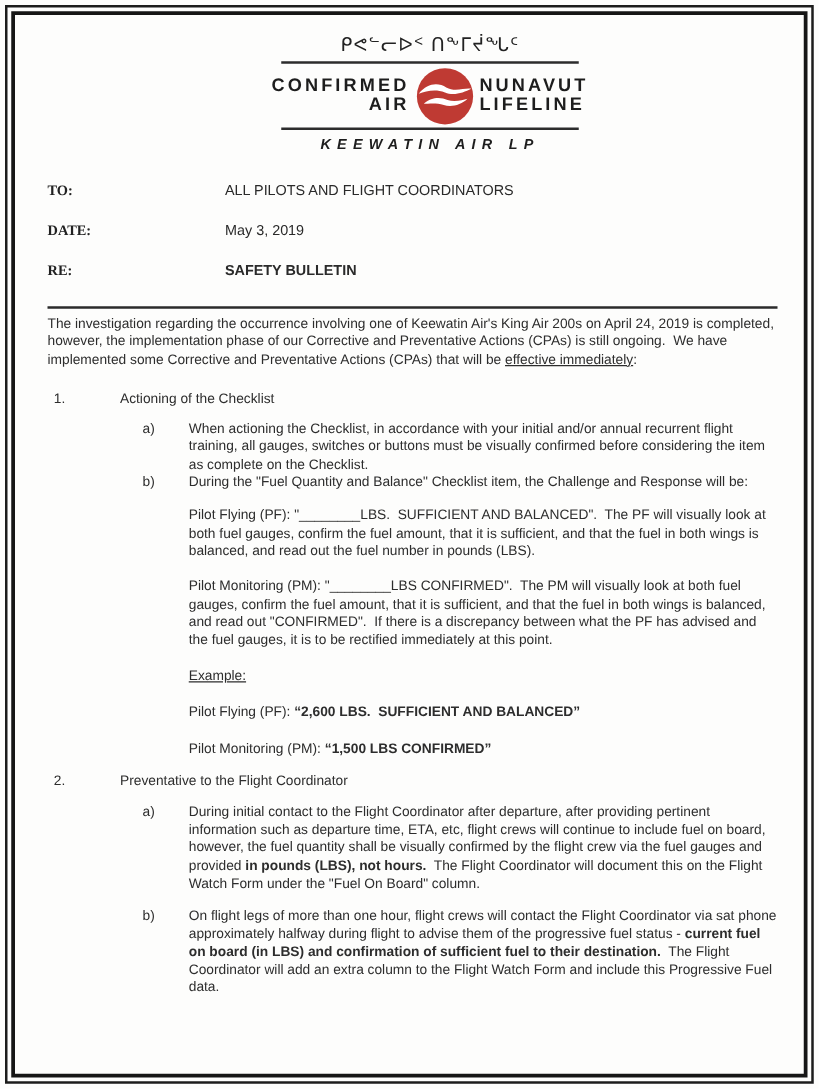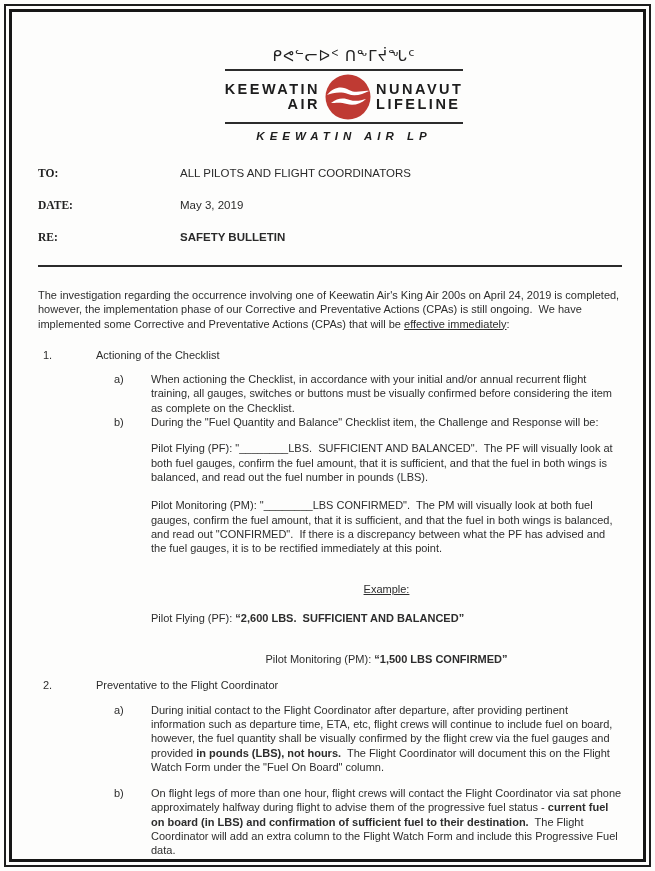--- a/index.html
+++ b/index.html
@@ -9,21 +9,21 @@
     background:#fdfdfc;
     font-family:"Liberation Sans","DejaVu Sans",sans-serif;
     color:#2d2d2d;
     overflow:hidden;
   }
   .frame-outer{position:absolute;left:4px;top:4px;right:4px;bottom:4px;border:2px solid #1c1c1c;pointer-events:none;}
   .frame-inner{position:absolute;left:9px;top:9px;right:9px;bottom:9px;border:3px solid #161616;pointer-events:none;}
   .content{position:absolute;left:13px;top:13px;right:13px;bottom:13px;padding:10px 20px 0 25px;}
 
   
-  .letterhead{width:238px;margin:24px auto 0 auto;transform:translateX(14px);text-align:center;}
+  .letterhead{width:238px;margin:4px auto 0 auto;transform:translateX(14px);text-align:center;}
   .syllabics{font-size:15px;letter-spacing:1px;color:#222;padding-bottom:4px;white-space:nowrap;}
   .lh-rule{border:0;border-top:2px solid #2c2c2c;margin:0;}
   .logo-row{display:flex;align-items:center;justify-content:center;gap:5px;padding:3px 0 2px 0;}
   .logo-word{font-weight:700;font-size:14.5px;letter-spacing:2.5px;line-height:15px;color:#1d1d1d;white-space:nowrap;}
   .logo-left{text-align:right;}
   .logo-right{text-align:left;}
   .logo-circle{flex:0 0 auto;display:block;}
   .lh-subtitle{font-weight:700;font-size:11.5px;letter-spacing:5px;color:#1d1d1d;padding-top:6px;white-space:nowrap;font-style:italic;}
 
   
@@ -31,49 +31,49 @@
   .memo-row{display:flex;margin-bottom:18px;line-height:14px;}
   .memo-label{width:142px;font-weight:700;color:#222;font-family:Liberation Serif, serif;}
   .memo-value{flex:1;color:#2a2a2a;}
   .memo-value.bold{font-weight:700;}
 
   .divider{border:0;border-top:2px solid #2b2b2b;margin:21px 0 0 0;}
 
   
   .body-text{font-size:11px;line-height:14.3px;color:#2d2d2d;}
   p{margin:0;white-space:pre-wrap;}
-  .intro{margin-top:21px;}
+  .intro{margin-top:5px;}
   .sec-head{display:flex;margin-top:17px;line-height:14.3px;}
   .sec-num{width:53px;padding-left:5px;flex:0 0 auto;}
   .sub-item{display:flex;line-height:14.3px;}
   .sub-label{margin-left:76px;width:37px;flex:0 0 auto;}
   .sub-text{flex:1;white-space:pre-wrap;}
   .mt10{margin-top:10px;}
   .mt12{margin-top:12px;}
   .indent2{margin-left:113px;}
   .mt14{margin-top:14px;}
-  .mt15{margin-top:27px;text-align:center;}
+  .mt15{margin-top:15px;}
   .b{font-weight:700;}
   .u{text-decoration:underline;}
 </style>
 </head>
 <body>
 
 <div class="page">
   <div class="frame-outer"></div>
   <div class="frame-inner"></div>
 
   <div class="content">
 
     <header class="letterhead">
       <div class="syllabics">ᑭᕙᓪᓕᐅᑉ ᑎᖕᒥᔫᖓᑦ</div>
       <hr class="lh-rule">
       <div class="logo-row">
         <div class="logo-left">
-          <div class="logo-word">KEEWATIN</div>
+          <div class="logo-word">CONFIRMED</div>
           <div class="logo-word">AIR</div>
         </div>
         <svg class="logo-circle" width="46" height="46" viewBox="0 0 46 46" aria-hidden="true">
           <circle cx="23" cy="23" r="22.5" fill="#bf3a33"></circle>
           <path d="M2 21 C 9 12, 18 12, 24 16 C 31 20, 39 16, 44 17 C 38 20, 30 23, 23 20 C 15 17, 8 19, 2 21 Z" fill="#ffffff"></path>
           <path d="M6 29 C 13 23, 20 24, 25 26 C 31 28, 37 26, 41 25 C 36 30, 28 32, 22 30 C 16 28, 10 29, 6 29 Z" fill="#ffffff"></path>
         </svg>
         <div class="logo-right">
           <div class="logo-word">NUNAVUT</div>
           <div class="logo-word">LIFELINE</div>

